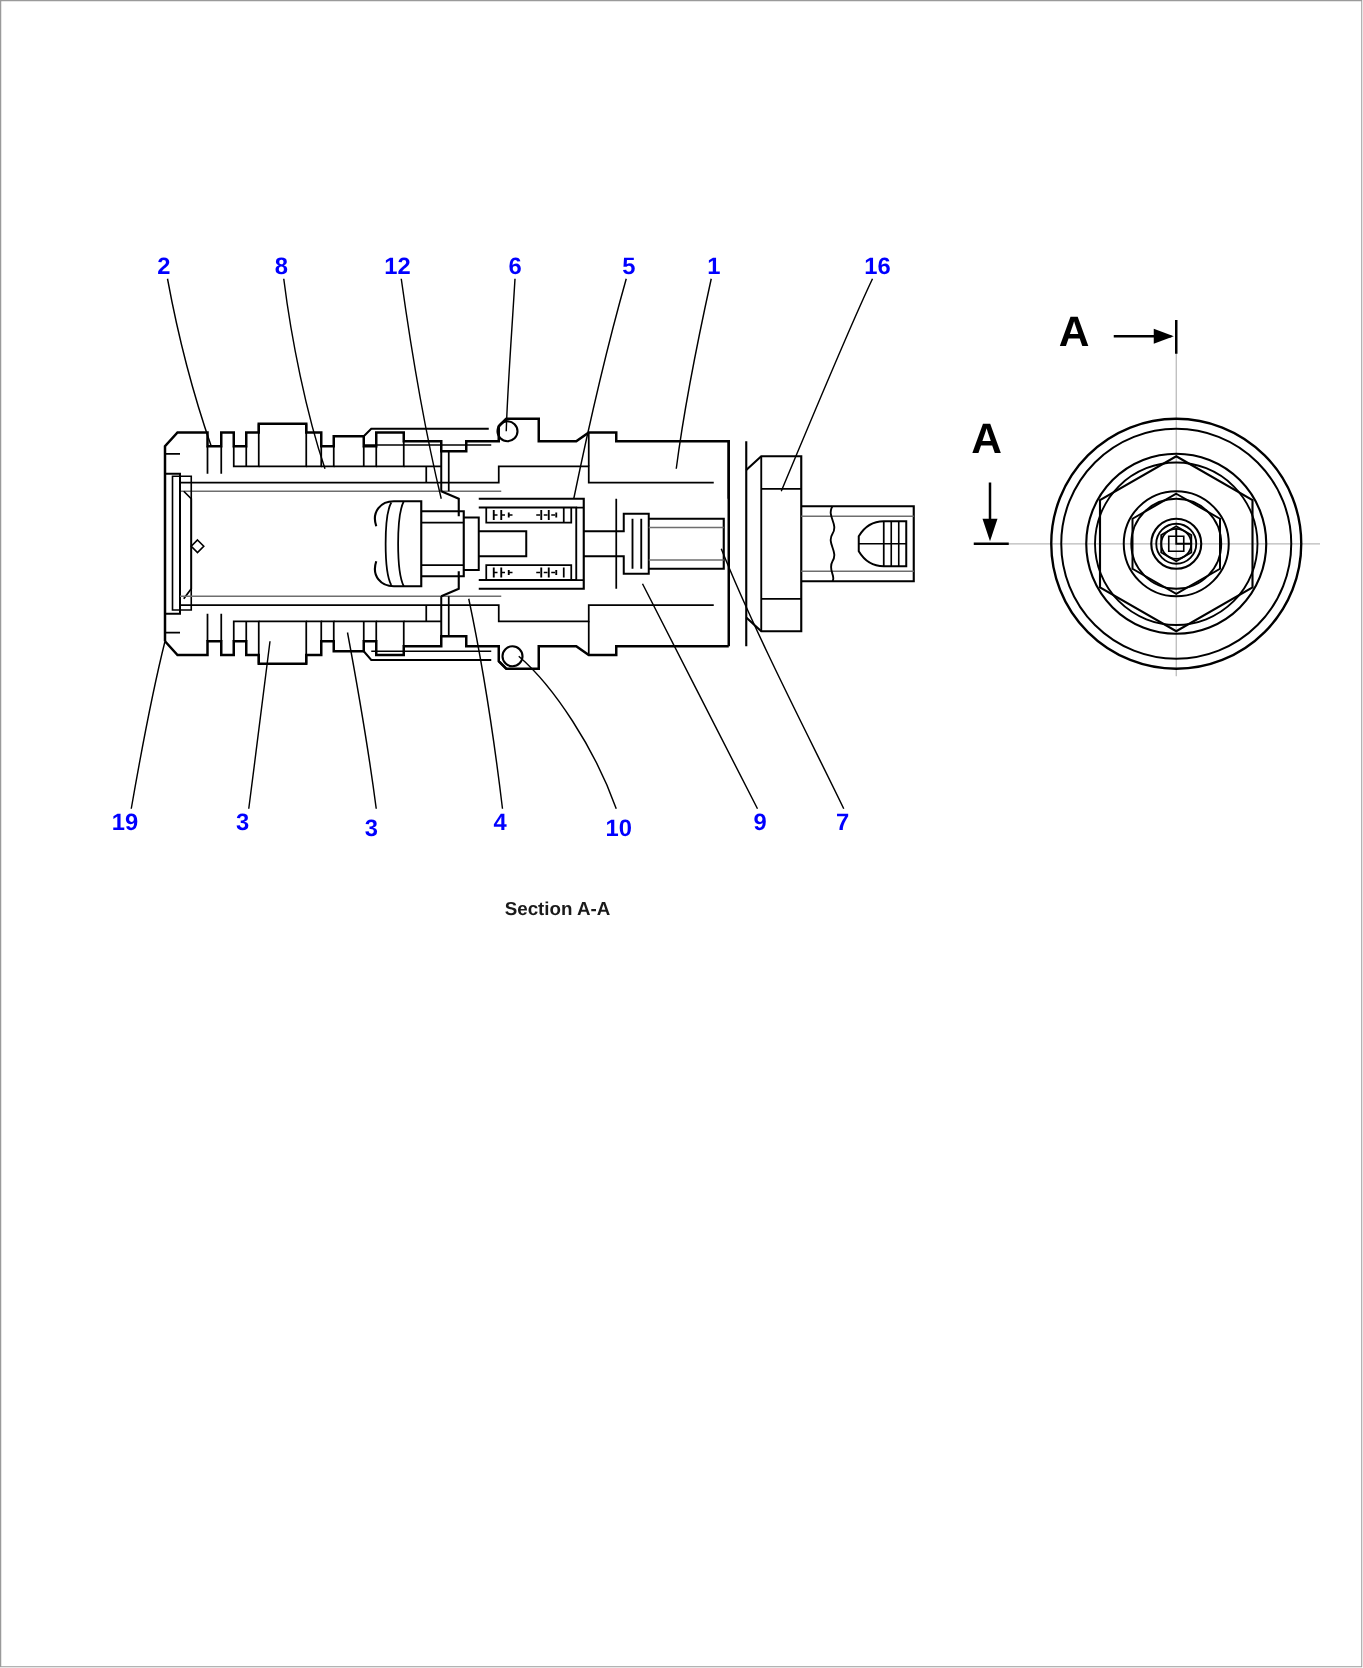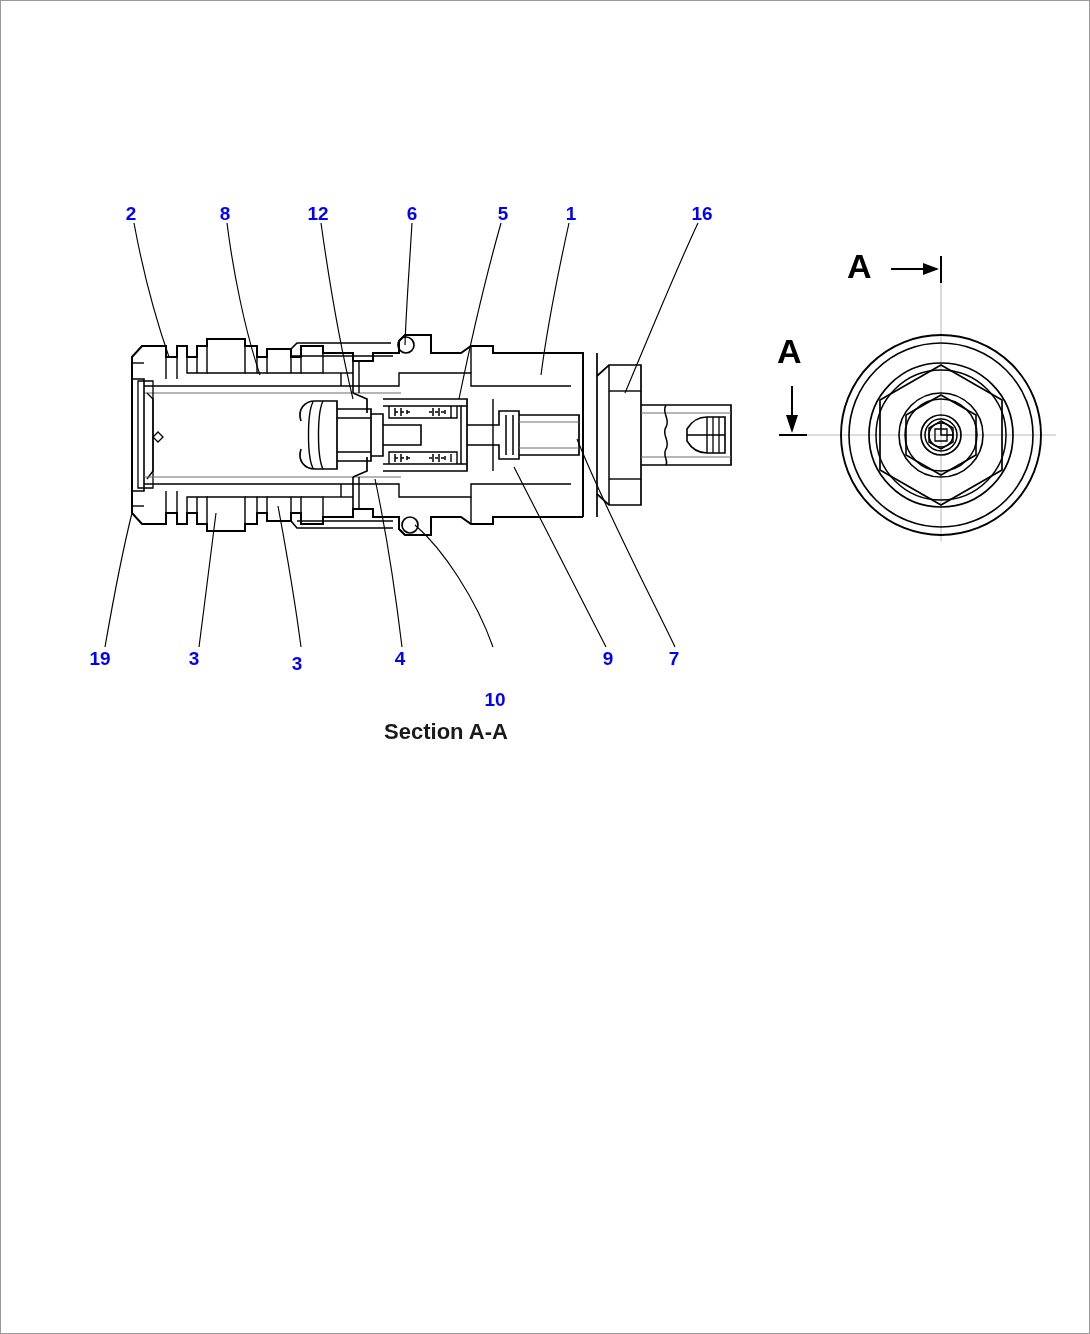--- a/index.html
+++ b/index.html
@@ -39,21 +39,21 @@
     transform: translate(-50%, 0);
   }
   #section-caption {
     position: absolute;
     left: 445px;
     top: 718px;
     transform: translate(-50%, 0);
     color: #1a1a1a;
     font-family: "Liberation Sans", sans-serif;
     font-weight: bold;
-    font-size: 22px;
+    font-size: 15px;
     white-space: nowrap;
   }
   .section-letter {
     position: absolute;
     color: #000000;
     font-family: "Liberation Sans", sans-serif;
     font-weight: bold;
     font-size: 34px;
     line-height: 34px;
     white-space: nowrap;
@@ -271,19 +271,19 @@
   <div class="callout-label" style="left:317px; top:203px;">12</div>
   <div class="callout-label" style="left:411px; top:203px;">6</div>
   <div class="callout-label" style="left:502px; top:203px;">5</div>
   <div class="callout-label" style="left:570px; top:203px;">1</div>
   <div class="callout-label" style="left:701px; top:203px;">16</div>
 
   <div class="callout-label" style="left:99px;  top:648px;">19</div>
   <div class="callout-label" style="left:193px; top:648px;">3</div>
   <div class="callout-label" style="left:296px; top:653px;">3</div>
   <div class="callout-label" style="left:399px; top:648px;">4</div>
-  <div class="callout-label" style="left:494px; top:653px;margin-top:36px;">10</div>
+  <div class="callout-label" style="left:494px; top:653px;">10</div>
   <div class="callout-label" style="left:607px; top:648px;">9</div>
   <div class="callout-label" style="left:673px; top:648px;">7</div>
 
   <div id="section-caption">Section A-A</div>
 
 </div>
 
 </body></html>

